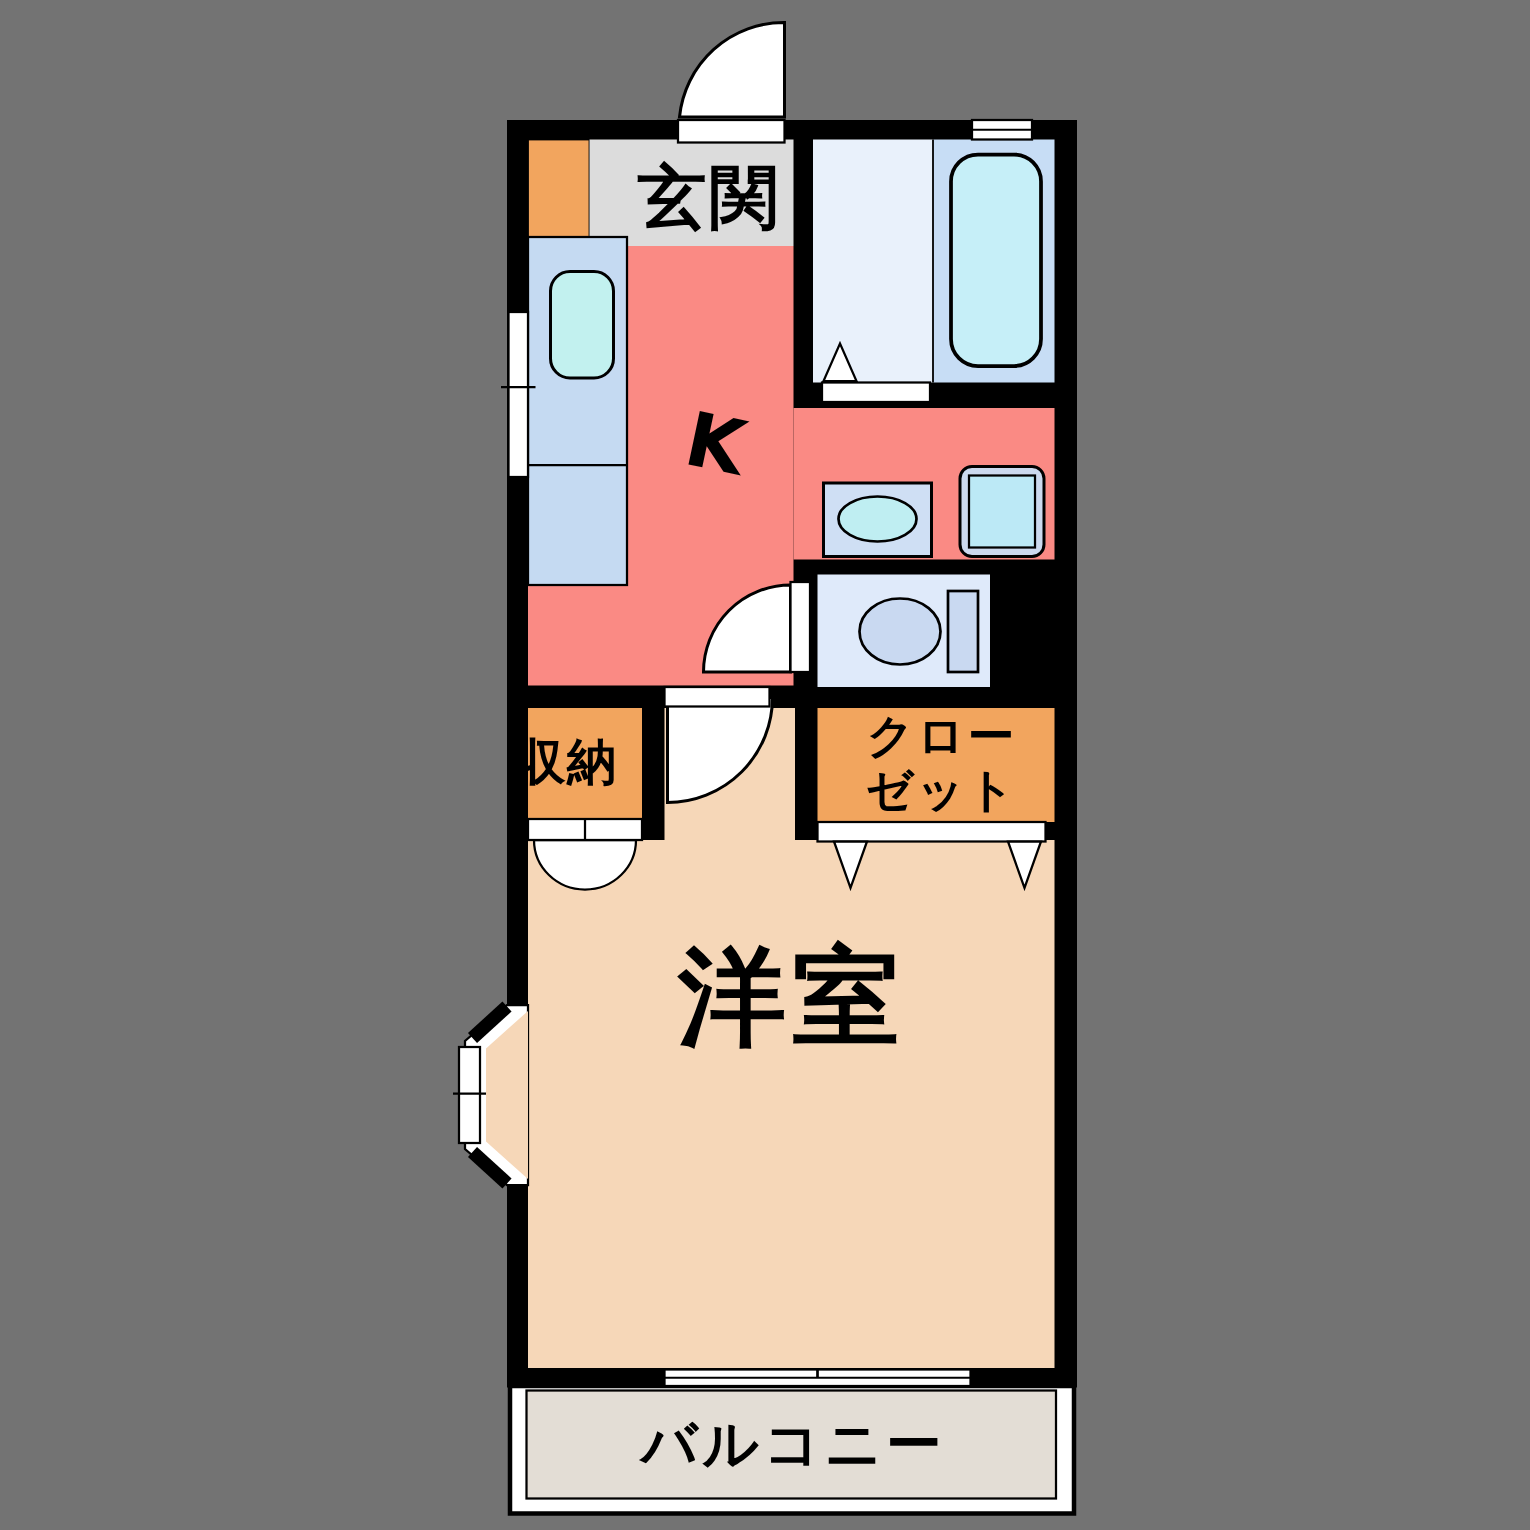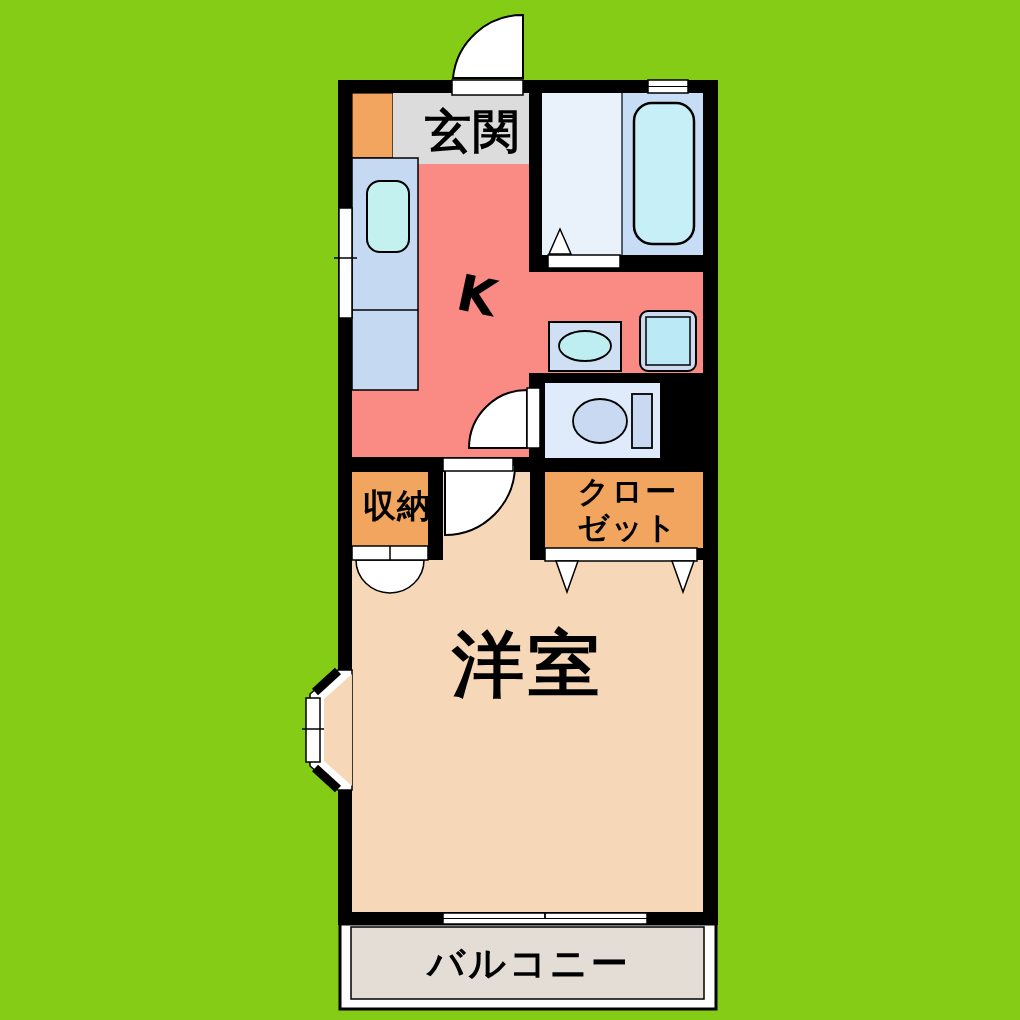--- a/index.html
+++ b/index.html
@@ -1,36 +1,36 @@
 <!DOCTYPE html>
 <html><head>
 <meta charset="utf-8">
 <style>
   html,body{margin:0;padding:0;background:#ffffff;}
   #canvas{
     position:relative;
     width:1020px;height:1020px;
-    background:#84cc16;
+    background:#737373;
     font-family:"DejaVu Sans","Liberation Sans",sans-serif;
     overflow:hidden;
   }
   #plan-svg{position:absolute;left:0;top:0;width:1020px;height:1020px;}
   .lbl{
     position:absolute;
     transform:translate(-50%,-50%);
     color:#000;
     font-weight:bold;
     white-space:nowrap;
     line-height:1.0;
     text-align:center;
     letter-spacing:2px;
   }
   .lbl-entrance{left:473px;top:131px;font-size:46px;}
   .lbl-kitchen{left:477px;top:296px;font-size:50px;transform:translate(-50%,-50%) rotate(12deg);letter-spacing:0;}
-  .lbl-storage{left:397px;top:508px;font-size:33px;letter-spacing:1px;font-family:Liberation Mono, monospace;}
+  .lbl-storage{left:378px;top:508px;font-size:33px;letter-spacing:1px;}
   .lbl-closet{left:628px;top:510px;font-size:31px;line-height:1.15;letter-spacing:2px;}
   .lbl-room{left:528px;top:664px;font-size:72px;letter-spacing:4px;}
   .lbl-balcony{left:529px;top:963px;font-size:37px;letter-spacing:3px;}
 </style>
 </head>
 <body>
 
 <div id="canvas">
 
   <svg id="plan-svg" viewBox="0 0 1020 1020" xmlns="http://www.w3.org/2000/svg">

